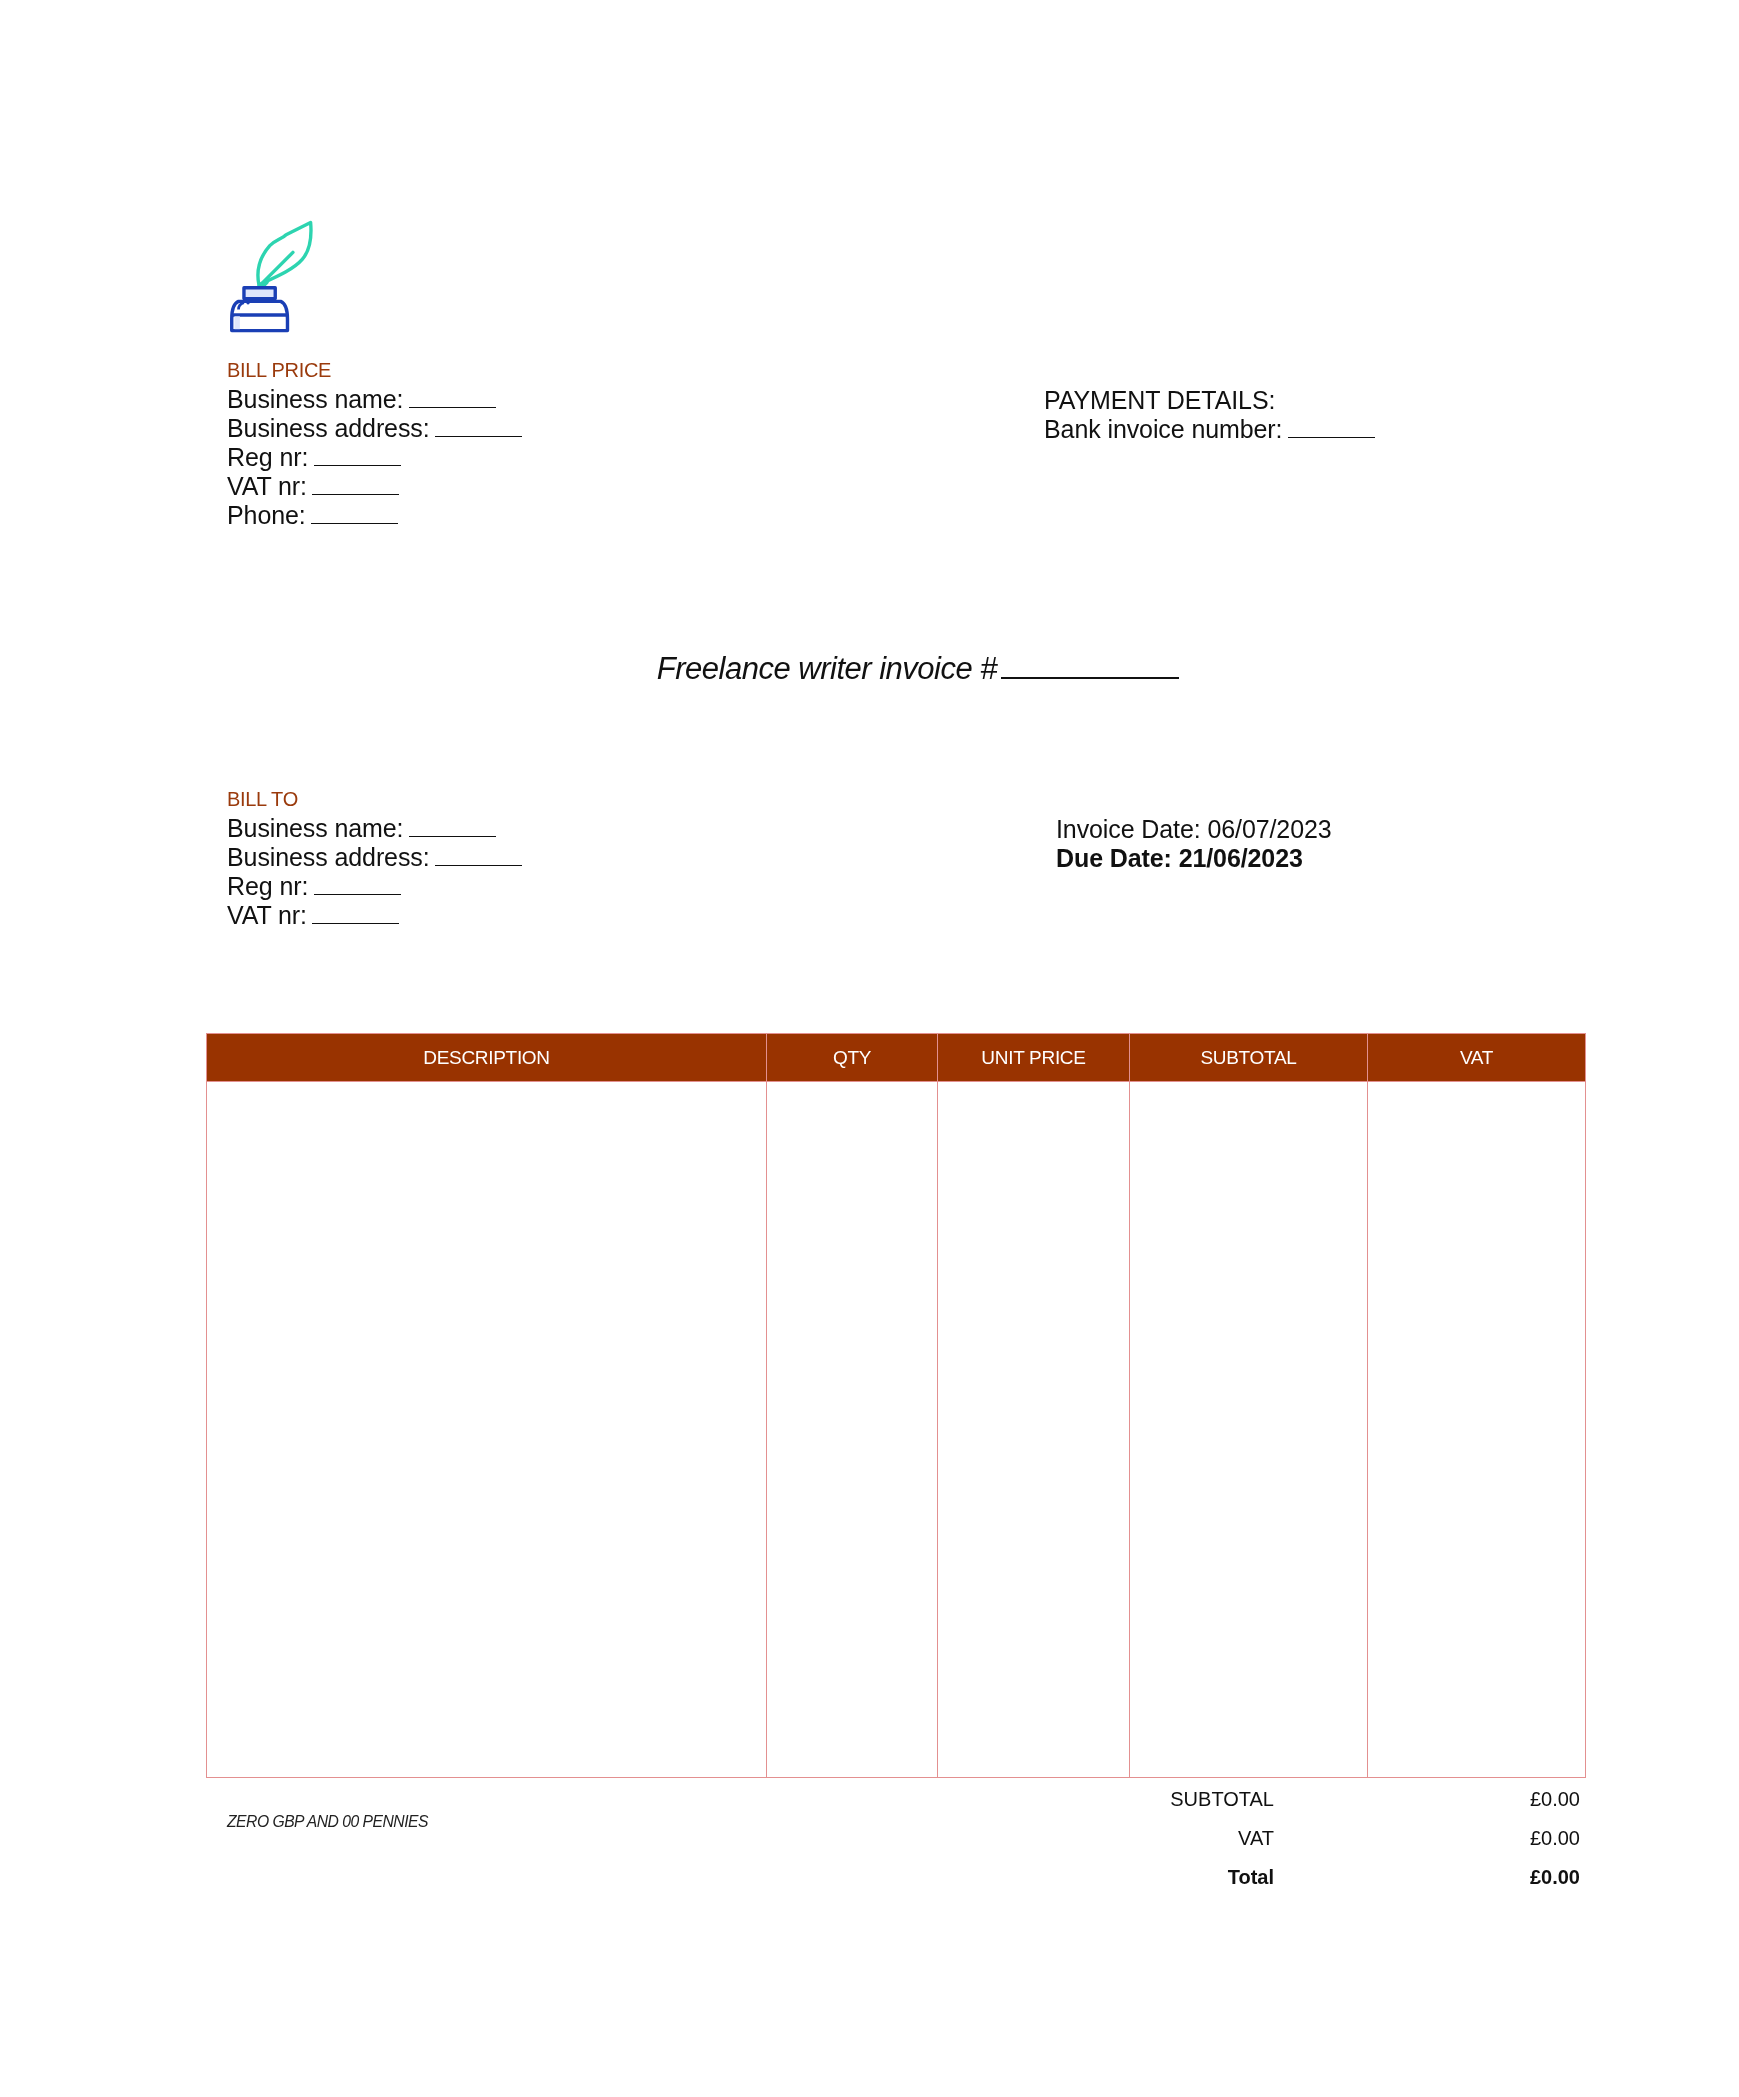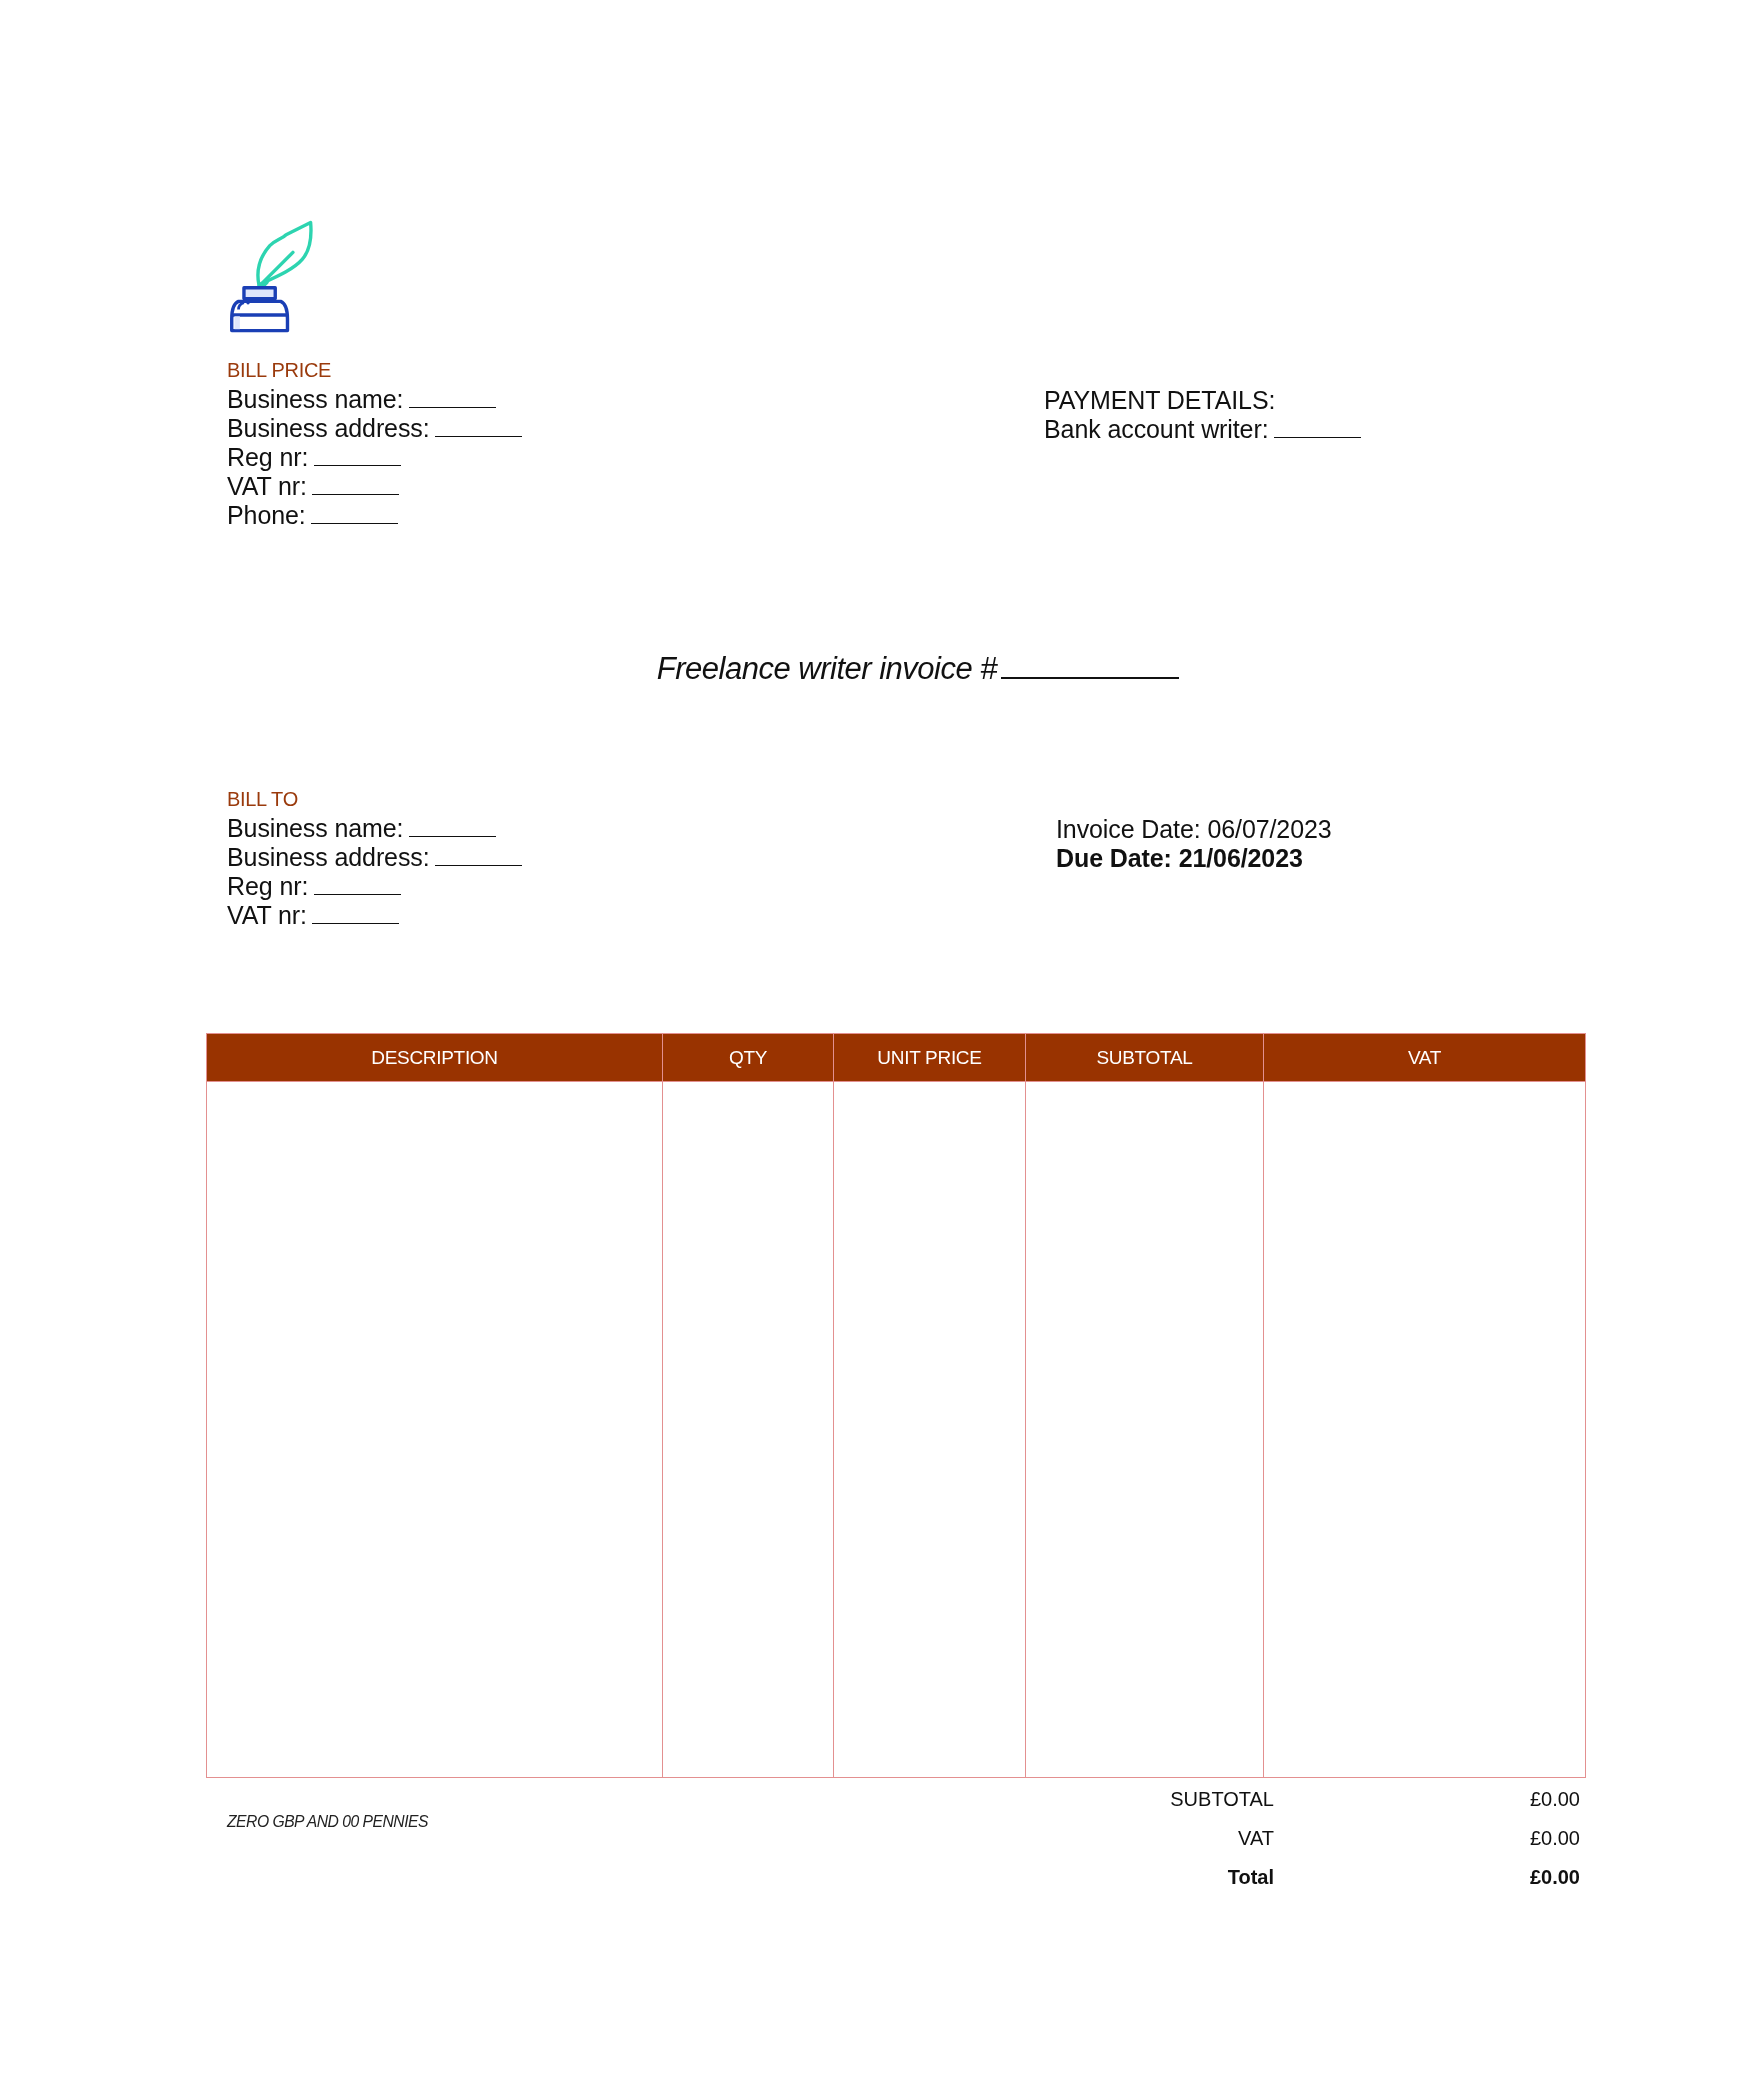--- a/index.html
+++ b/index.html
@@ -36,21 +36,21 @@
     }
     .thead { display: flex; height: 48px; background: #993300; border-bottom: 1.4px solid #e39090; box-sizing: border-box; }
     .th {
       color: #ffffff; font-size: 19px; display: flex; align-items: center; justify-content: center;
       border-right: 1.4px solid #e39090; box-sizing: border-box; letter-spacing: -0.3px;
     }
     .th:last-child { border-right: none; }
     .tbody { display: flex; flex: 1; }
     .td { border-right: 1.4px solid #e39090; box-sizing: border-box; }
     .td:last-child { border-right: none; }
-    .c1 { width: 456px; } .c2 { width: 171px; } .c3 { width: 192px; } .c4 { width: 238px; } .c5 { flex: 1; }
+    .c1 { width: 560px; } .c2 { width: 171px; } .c3 { width: 192px; } .c4 { width: 238px; } .c5 { flex: 1; }
 
     .amount-words {
       left: 227px; top: 1813px; font-size: 15.7px; font-style: italic; font-weight: normal;
       color: #222; letter-spacing: -0.5px;
     }
     .totals { left: 1158px; top: 1780px; width: 422px; }
     .trow { display: flex; justify-content: space-between; height: 39px; align-items: center; font-size: 20px; }
     .trow .tl { width: 116px; text-align: right; }
     .trow .tv { padding-right: 0; }
   </style>
@@ -81,21 +81,21 @@
   <div class="section-title">BILL PRICE</div>
   <div class="line"><span>Business name:</span><span class="blank"></span></div>
   <div class="line"><span>Business address:</span><span class="blank"></span></div>
   <div class="line"><span>Reg nr:</span><span class="blank"></span></div>
   <div class="line"><span>VAT nr:</span><span class="blank"></span></div>
   <div class="line"><span>Phone:</span><span class="blank"></span></div>
 </div>
 
 <div class="abs payment">
   <div class="line">PAYMENT DETAILS:</div>
-  <div class="line"><span>Bank account writer:</span><span class="blank"></span></div>
+  <div class="line"><span>Bank invoice number:</span><span class="blank"></span></div>
 </div>
 
 <div class="abs title">
   <span>Freelance writer invoice #</span><span class="blank"></span>
 </div>
 
 <div class="abs bill-to">
   <div class="section-title">BILL TO</div>
   <div class="line"><span>Business name:</span><span class="blank"></span></div>
   <div class="line"><span>Business address:</span><span class="blank"></span></div>

